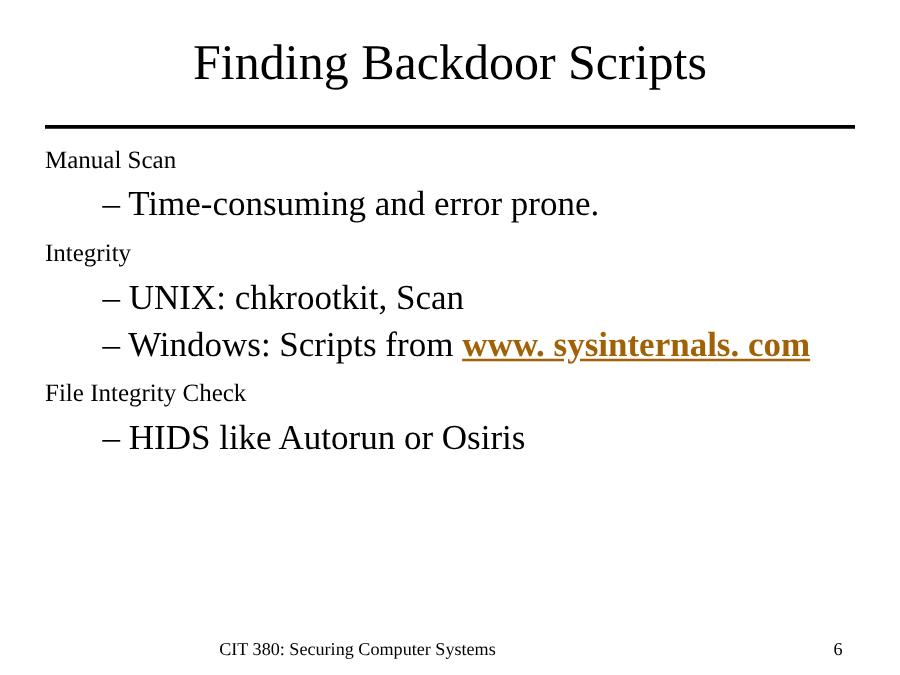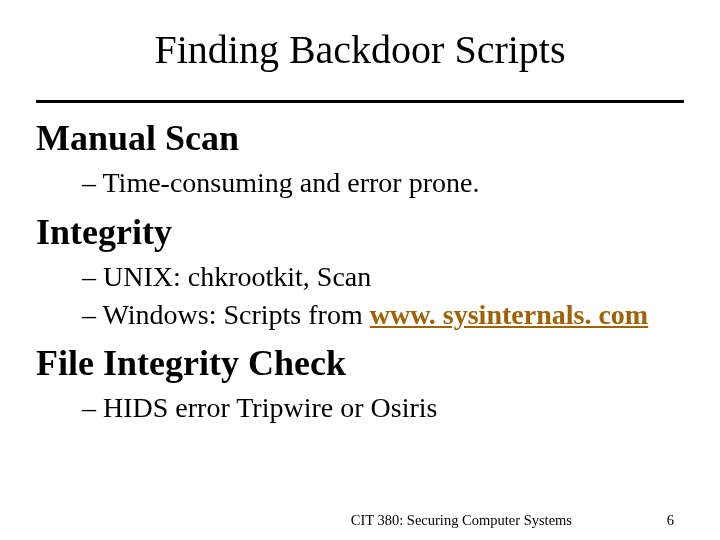--- a/index.html
+++ b/index.html
@@ -1,26 +1,26 @@
 <!DOCTYPE html>
 <html><head>
 <meta charset="utf-8">
 <style>
   * { margin: 0; padding: 0; box-sizing: border-box; }
   html, body { width: 720px; height: 540px; background: #fff; font-family: "Times New Roman", Times, serif; color: #000; }
   .slide { position: relative; width: 720px; height: 540px; padding: 20px 36px 0 36px; }
   .title { font-size: 40px; text-align: center; margin-top: 6px; margin-bottom: 27px; font-weight: normal; }
   .rule { border: none; border-top: 3px solid #000; margin: 0 0 14px 0; }
-  .section-head { font-size: 36px; margin: 8px 0 6px 0; font-weight: bold; }
+  .section-head { font-size: 20px; margin: 8px 0 6px 0; font-weight: normal; }
   .bullets { margin: 2px 0 10px 46px; }
   .bullet { font-size: 28px; line-height: 1.28; margin: 0 0 2px 0; }
   .dash { display: inline; }
   .link { text-decoration: underline; color: #a16207; cursor: pointer; font-weight: bold; }
   .footer { position: absolute; bottom: 28px; left: 0; width: 720px; font-size: 14.5px; }
-  .footer-text { position: absolute; left: 0; width: 572px; text-align: right; }
+  .footer-text { position: absolute; left: 0; width: 572px; text-align: center; }
   .pagenum { position: absolute; right: 46px; }
 </style>
 </head>
 <body>
 
 <div class="slide">
   <h1 class="title">Finding Backdoor Scripts</h1>
   <hr class="rule">
 
   <div class="section-head">Manual Scan</div>
@@ -29,20 +29,20 @@
   </div>
 
   <div class="section-head">Integrity</div>
   <div class="bullets">
     <div class="bullet"><span class="dash">– </span><span>UNIX: chkrootkit, Scan</span></div>
     <div class="bullet"><span class="dash">– </span><span>Windows: Scripts from </span><span class="link">www. sysinternals. com</span></div>
   </div>
 
   <div class="section-head">File Integrity Check</div>
   <div class="bullets">
-    <div class="bullet"><span class="dash">– </span><span>HIDS error Tripwire or Osiris</span></div>
+    <div class="bullet"><span class="dash">– </span><span>HIDS like Autorun or Osiris</span></div>
   </div>
 
   <div class="footer">
     <span class="footer-text">CIT 380: Securing Computer Systems</span>
     <span class="pagenum">6</span>
   </div>
 </div>
 
 </body></html>

